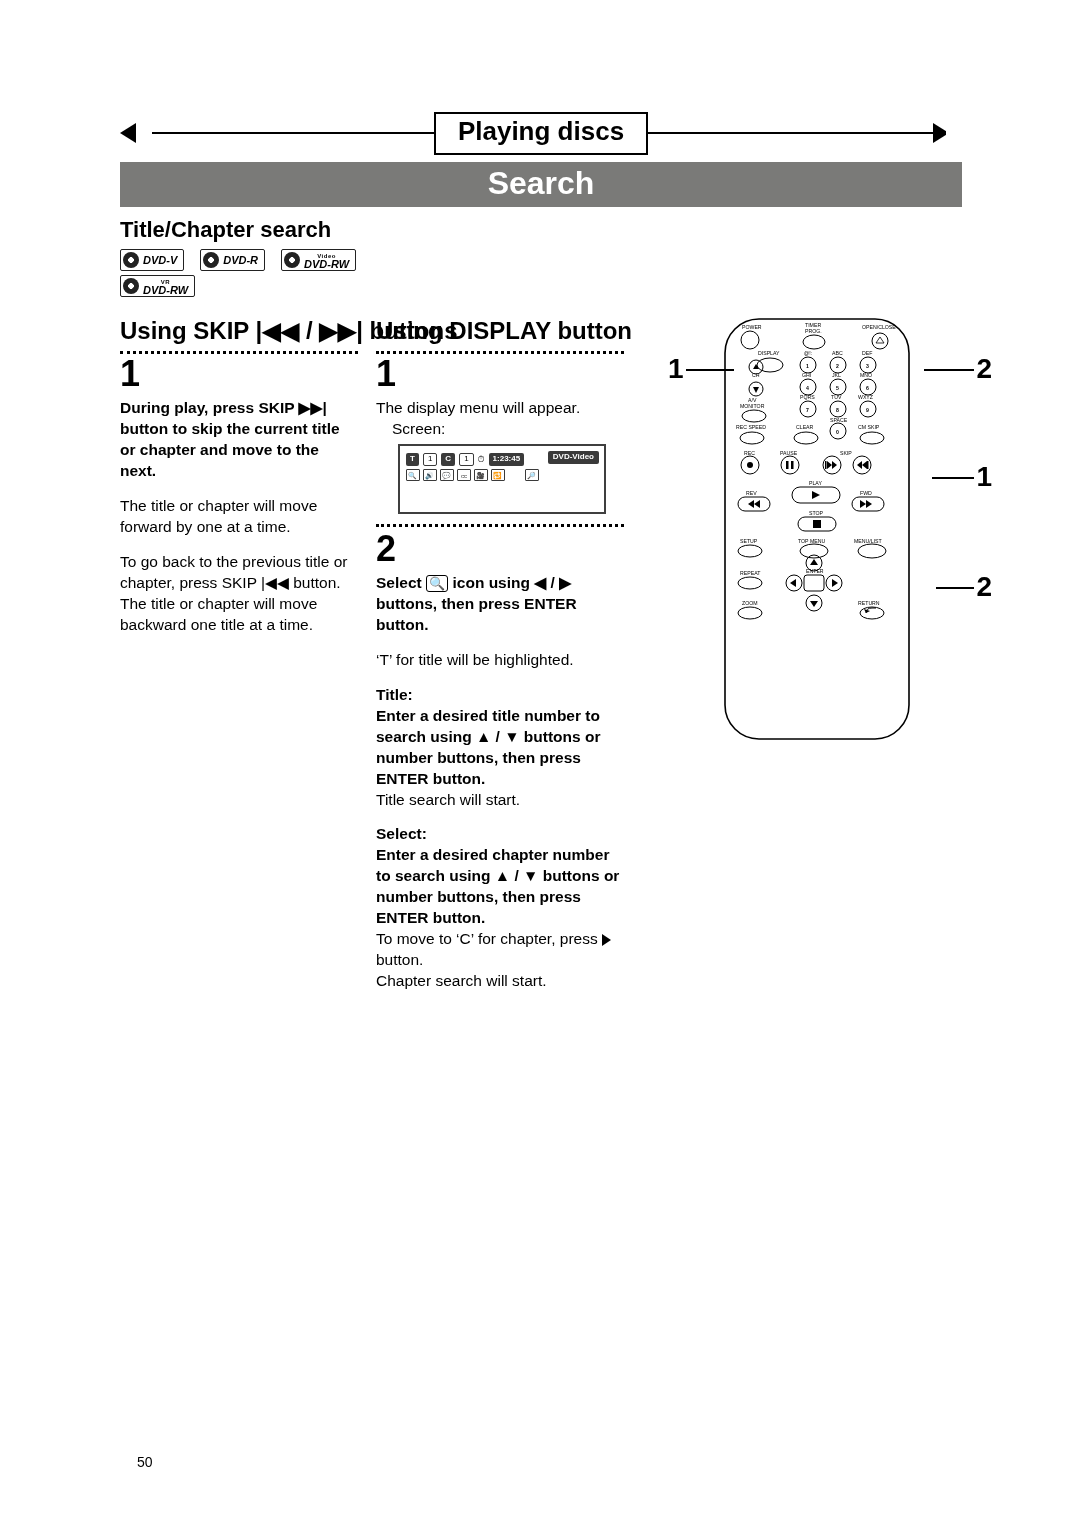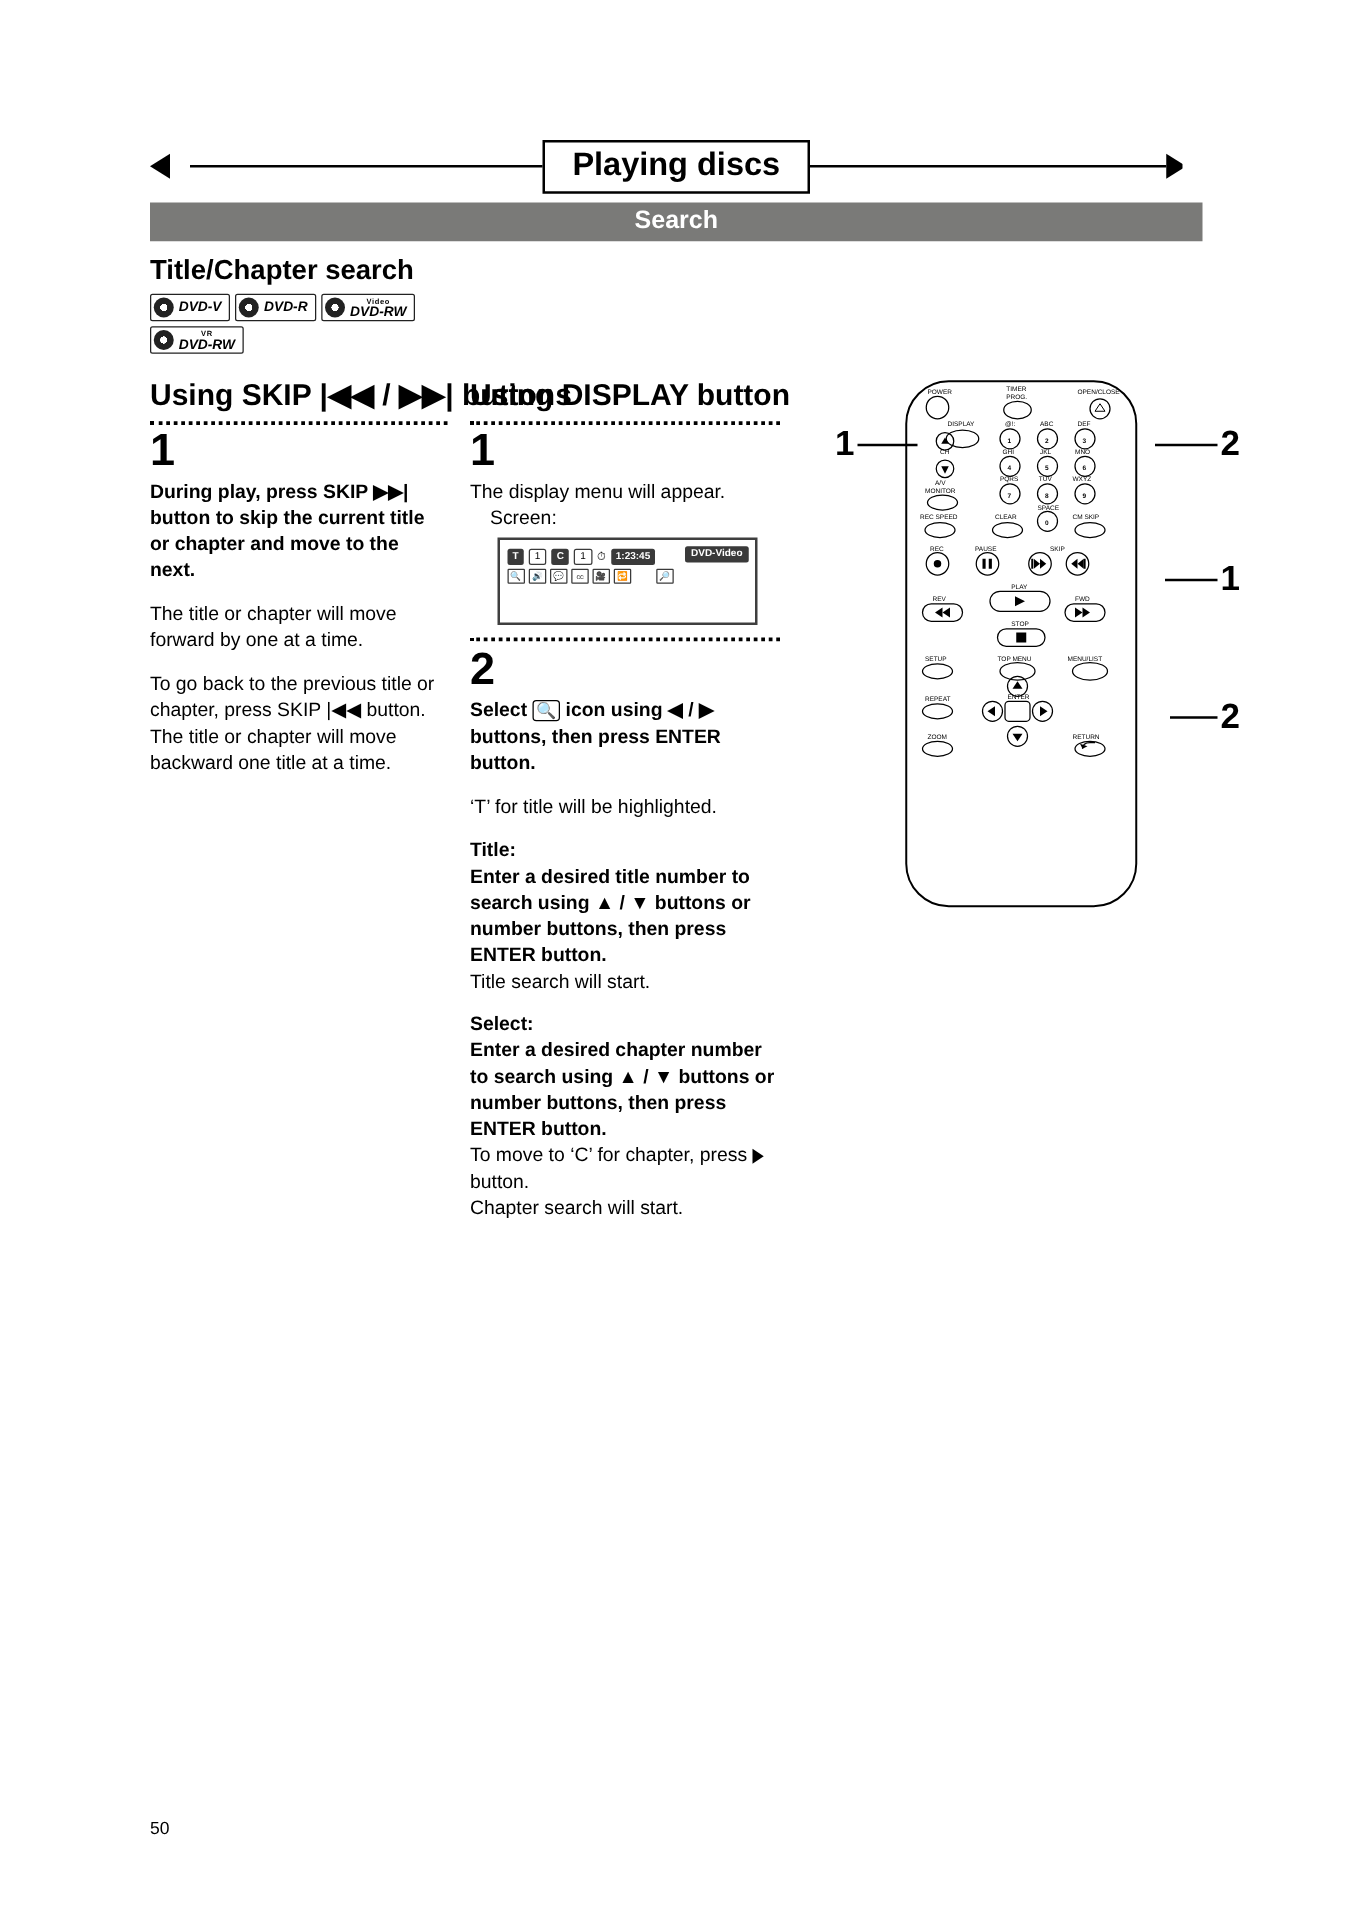--- a/index.html
+++ b/index.html
@@ -51,34 +51,34 @@
   .arrow-l-wrap, .arrow-r-wrap { position: relative; display:flex; align-items:center;}
   .arrow-l-inner { border-right: 13px solid #fff; position:absolute; left:3px; }
   .arrow-r-inner { border-left: 13px solid #fff; position:absolute; right:3px;}
 
   
   .subtitle-bar {
     background: #7a7a78;
     color: #fff;
     text-align: center;
     font-weight: bold;
-    font-size: 20px;
+    font-size: 32px;
     padding: 3px 0 5px 0;
     margin-bottom: 10px;
   }
 
   
   .section-heading {
     font-weight: bold;
     font-size: 22px;
     margin-bottom: 6px;
   }
 
   
-  .badges { display:flex; gap:4px; margin-bottom:4px;}
+  .badges { display:flex; gap:16px; margin-bottom:4px;}
   .badge {
     display:inline-flex; align-items:center;
     border:1px solid #222; border-radius:2px;
     height:22px; padding:0 6px 0 2px;
     font-size:11px; font-weight:bold; font-style:italic;
     background:#fff;
   }
   .badge .disc {
     width:16px; height:16px; border-radius:50%;
     background: radial-gradient(circle, #fff 0 25%, #222 26% 100%);
@@ -168,21 +168,21 @@
     line-height: 1;
   }
   .callout .hline {
     position: absolute;
     height: 1.5px; background: #000;
   }
 
   .page-num {
     position: absolute;
     bottom: 58px;
-    left: 120px;
+    left: 137px;
     font-size: 14px;
   }
 
   .tri { display:inline-block; width:0; height:0; vertical-align:middle;}
   .tri.r { border-top:6px solid transparent; border-bottom:6px solid transparent; border-left:9px solid #000;}
 
 </style>
 </head>
 <body>
 

